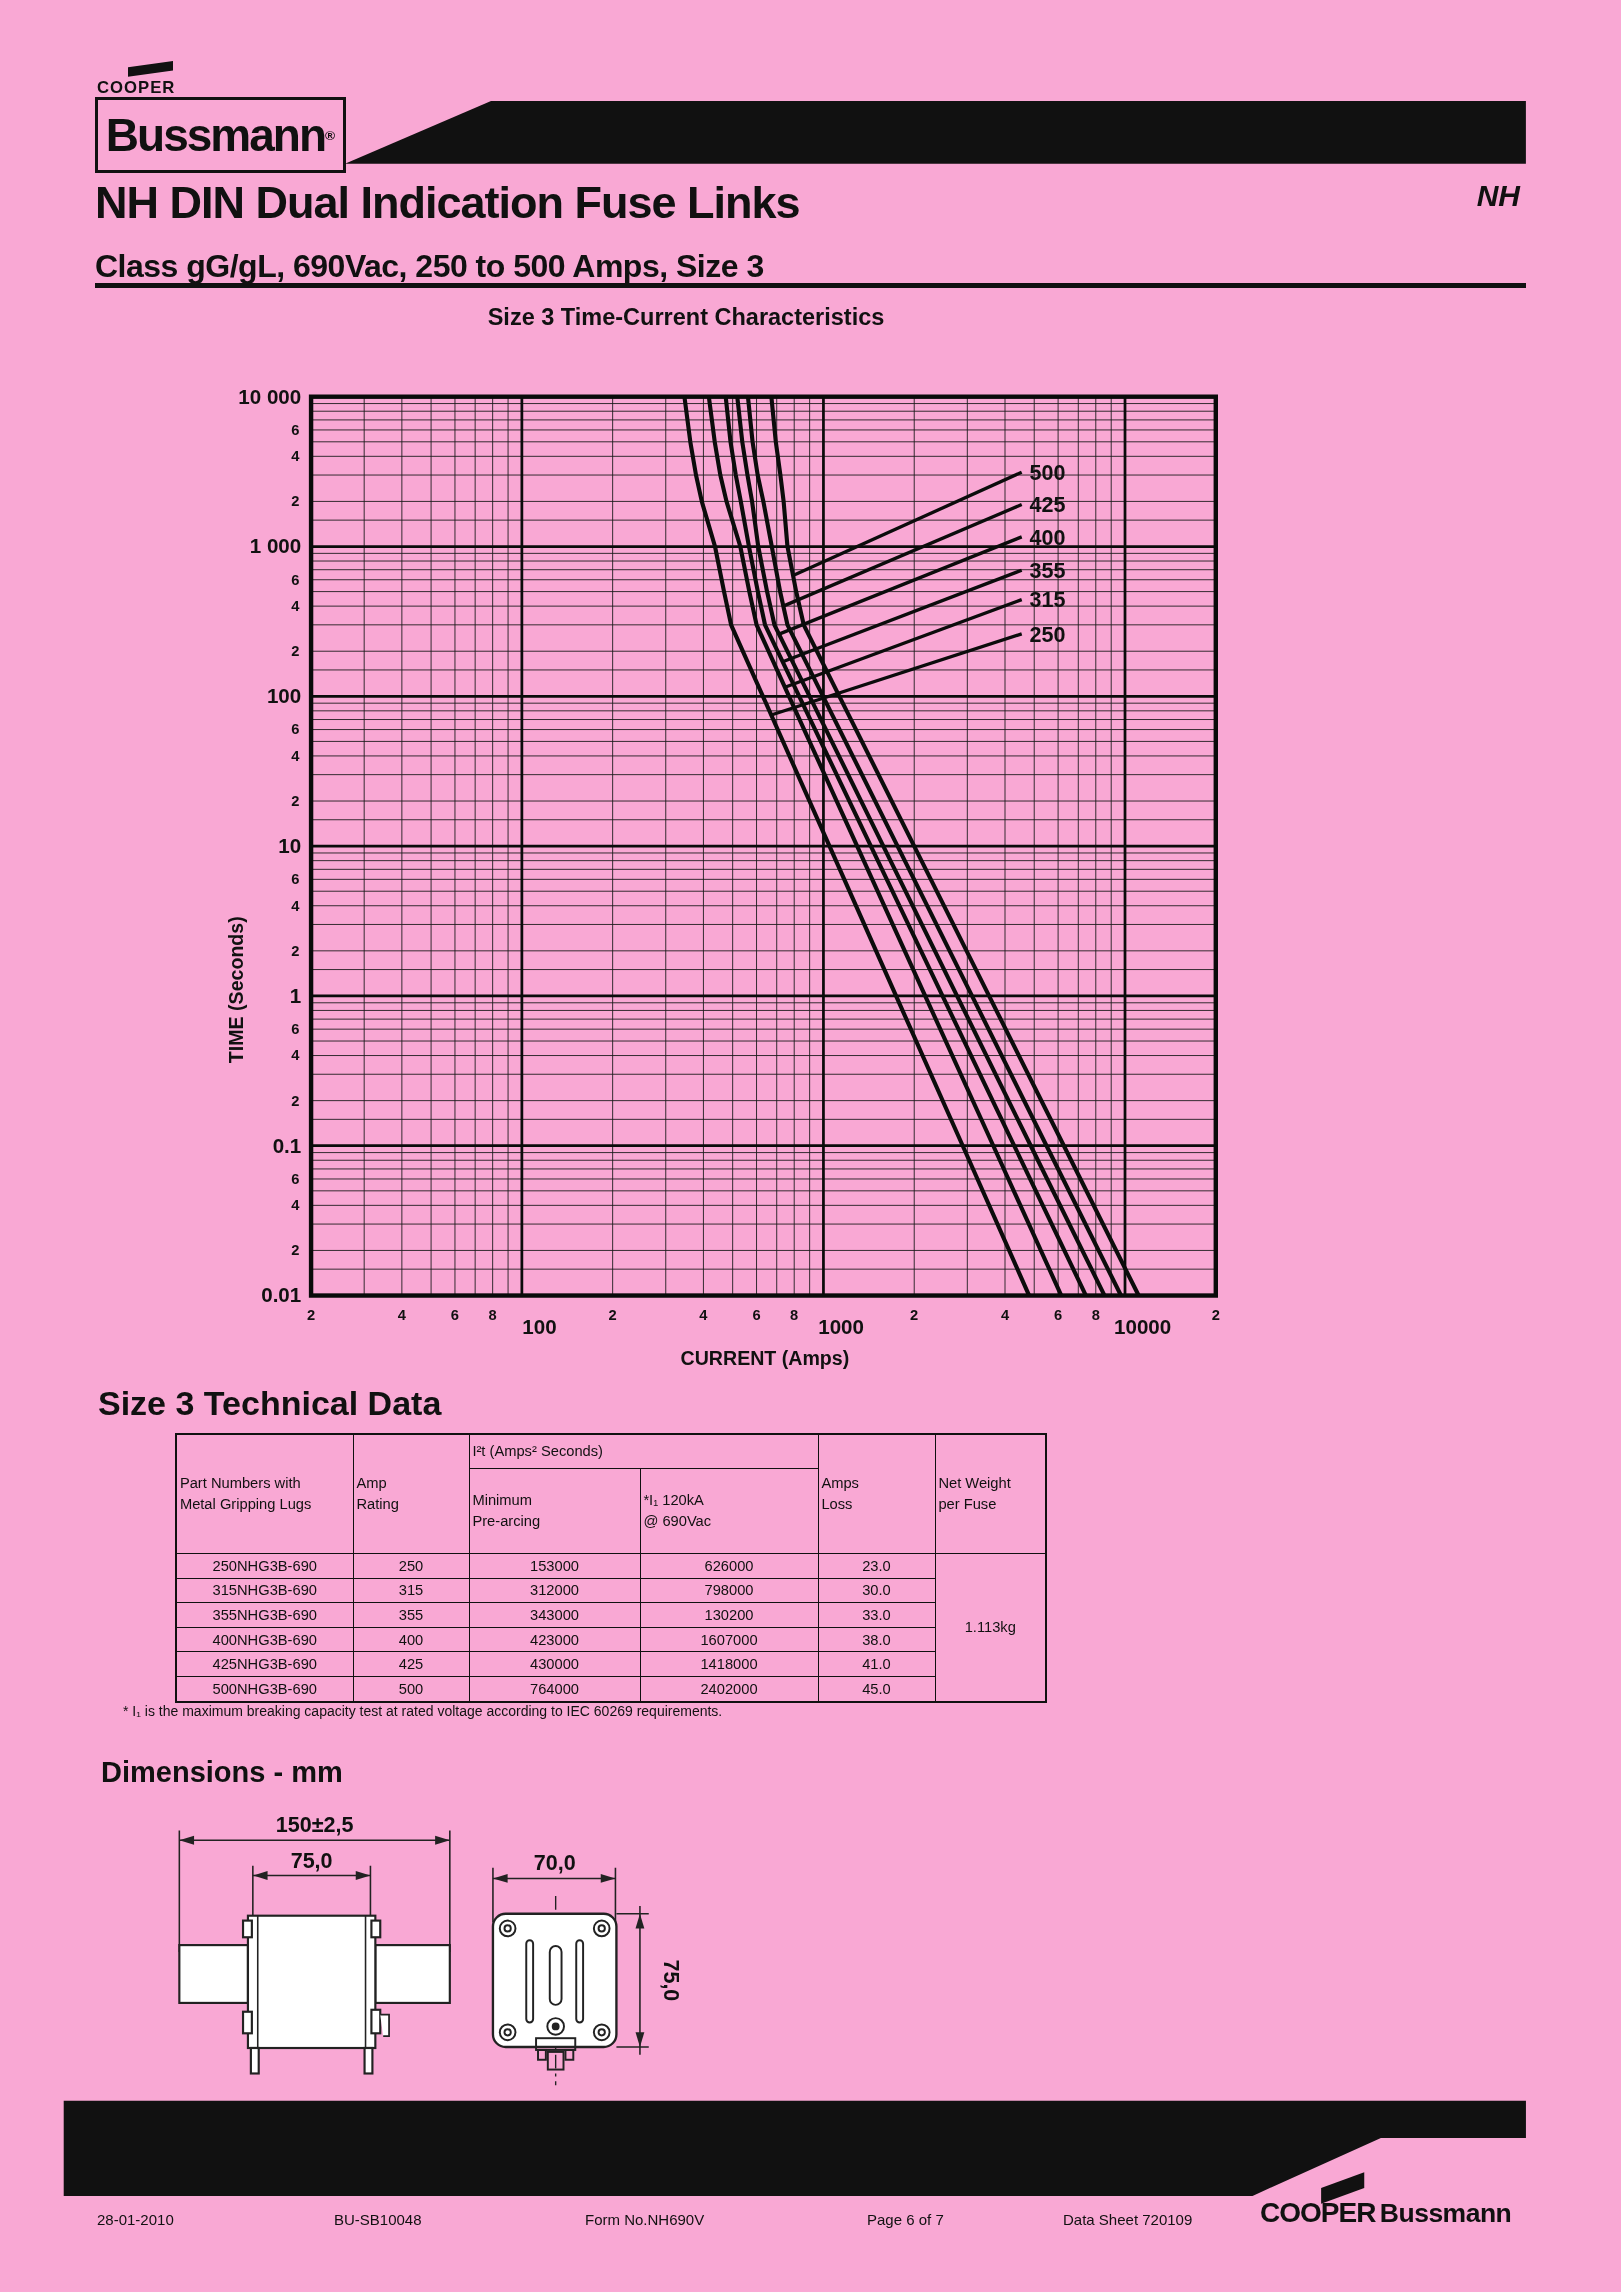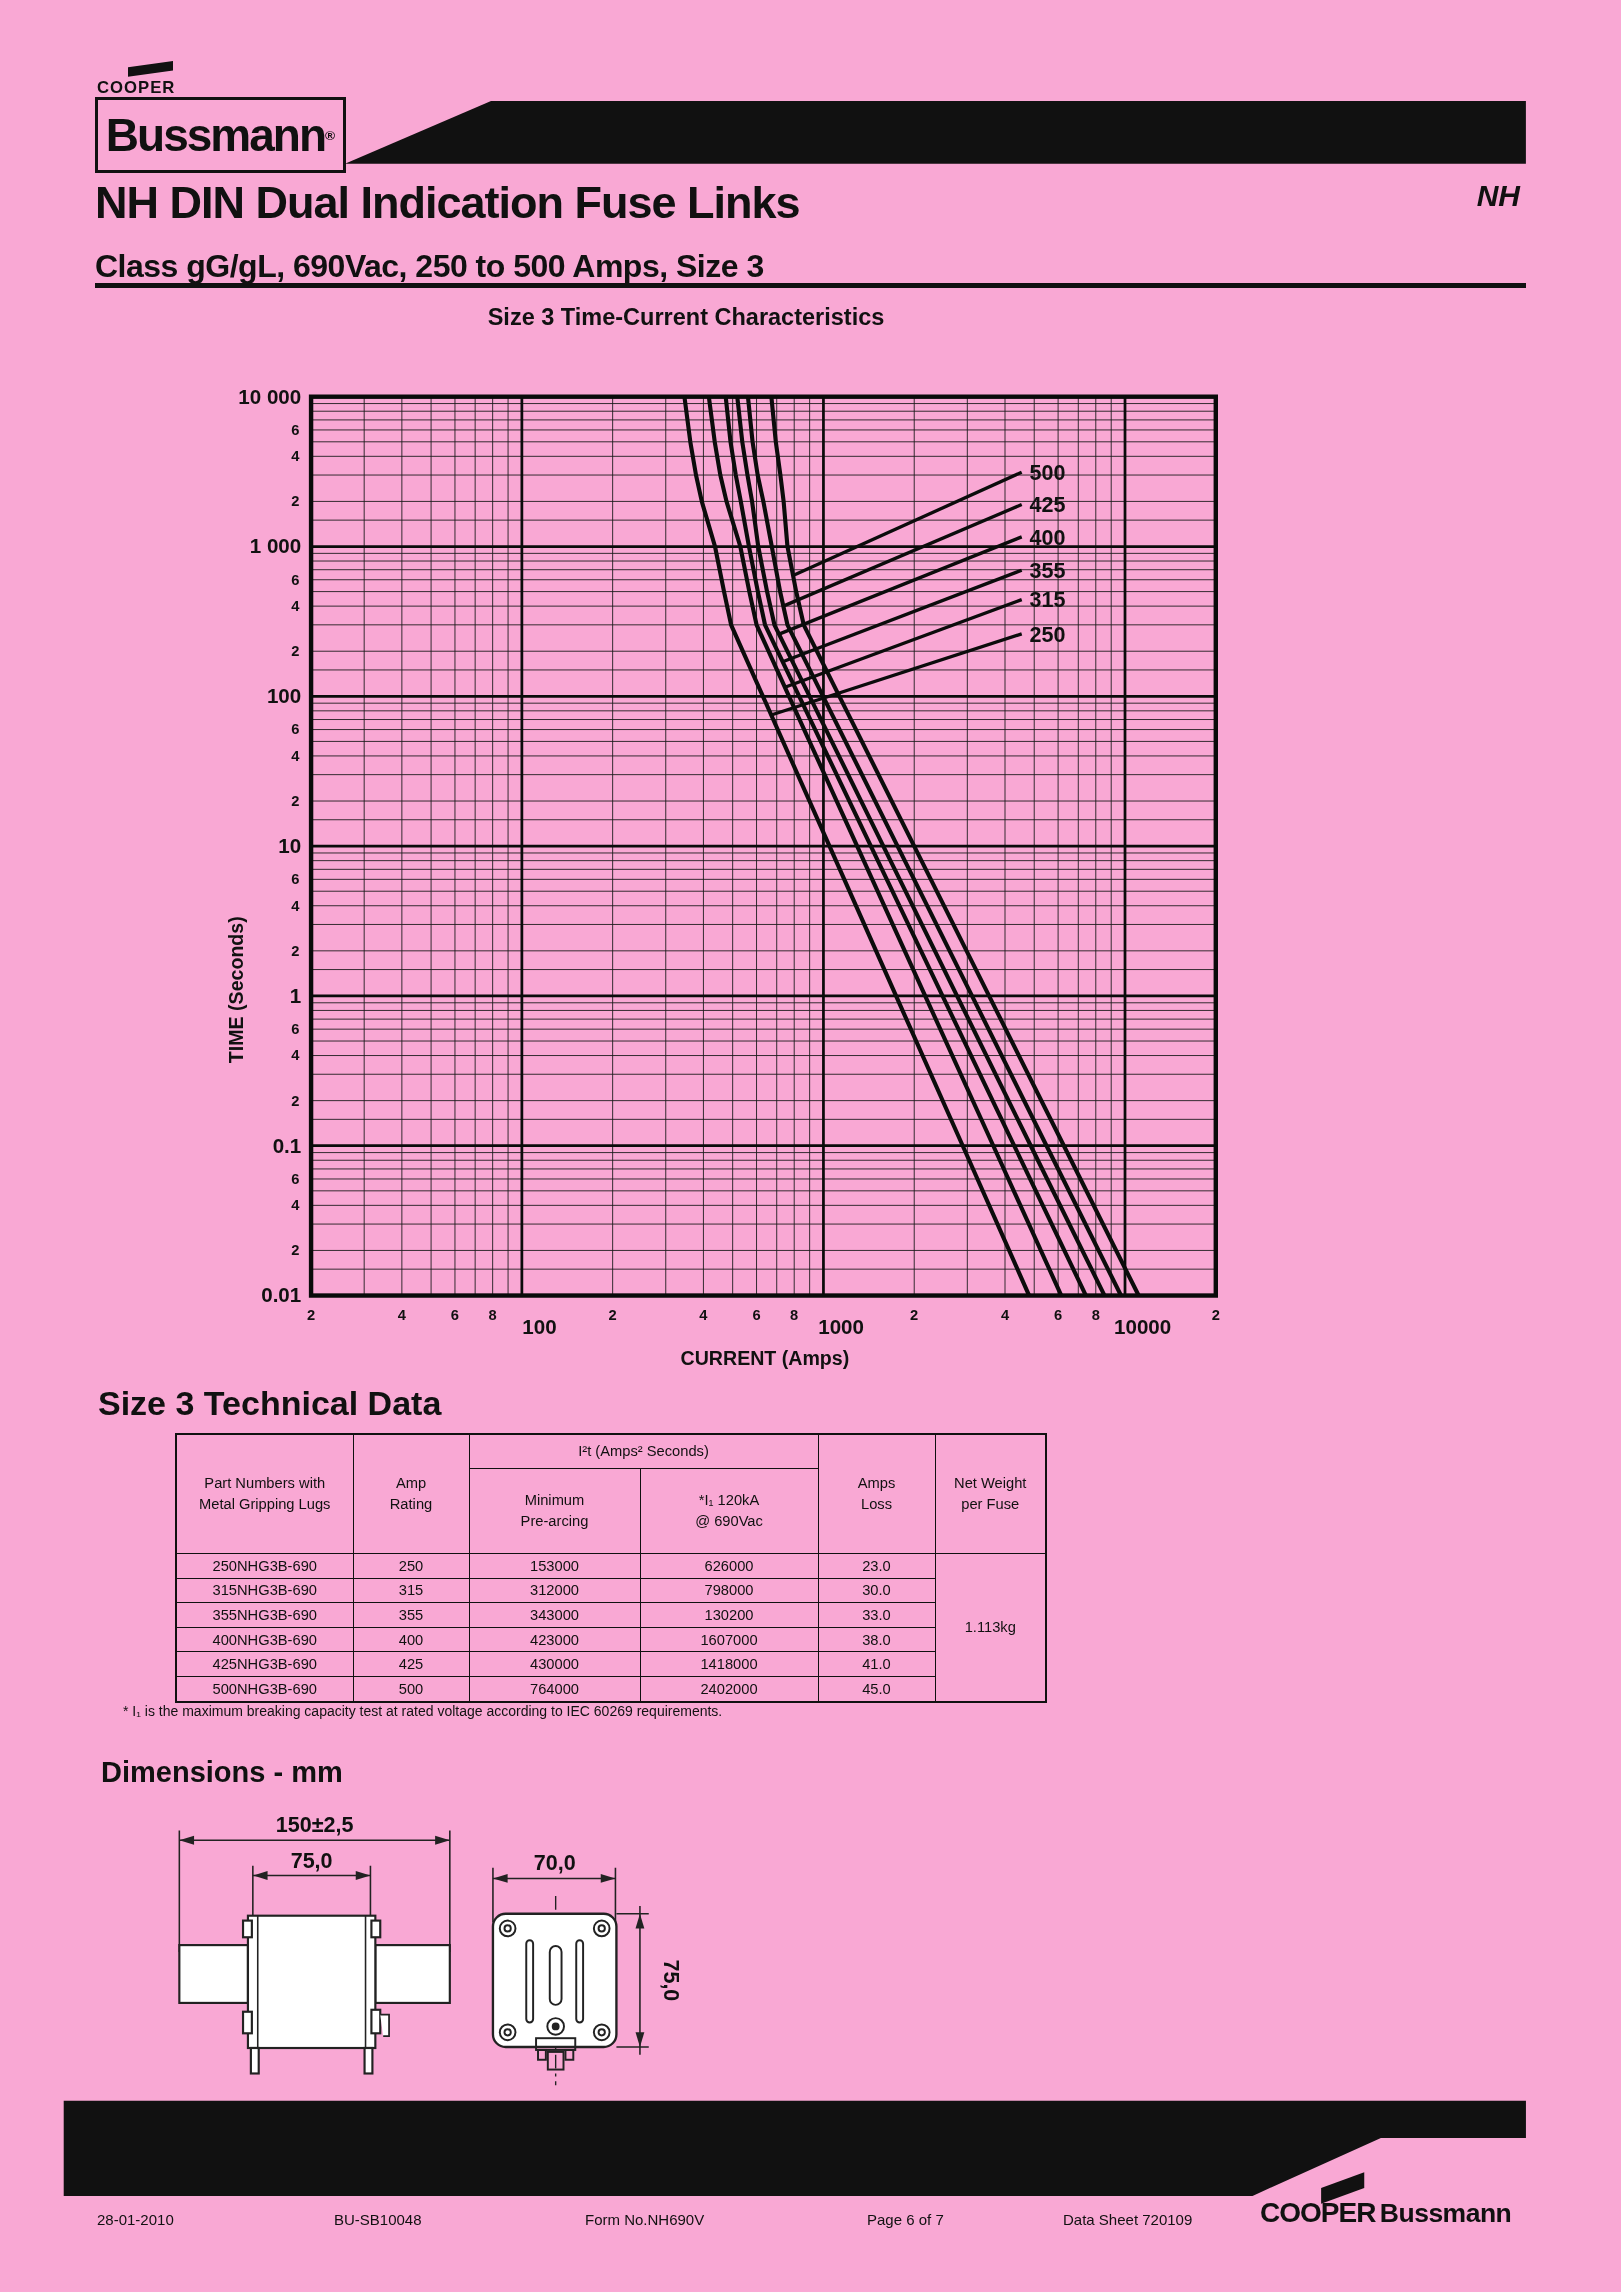--- a/index.html
+++ b/index.html
@@ -21,21 +21,21 @@
   #title-rule{left:95px;top:283px;width:1431px;height:4.9px;background:#111;}
   
   #chart-title{left:88px;top:304px;width:1196px;text-align:center;font-size:23.5px;font-weight:bold;}
   #tcc{left:216px;top:382px;width:1039px;height:990px;}
   
   #tech-heading{left:98px;top:1384px;font-size:34px;font-weight:bold;}
   #tech-table{left:175px;top:1433px;}
   table{border-collapse:collapse;table-layout:fixed;font-size:14.7px;color:#111;}
   table,td,th{border:1.6px solid #111;}
   table{border-width:2.5px;}
-  th{font-weight:normal;padding:2px 2.9px;text-align:center;vertical-align:middle;line-height:1.45;}
+  th{font-weight:normal;padding:2px 2.9px;text-align:left;vertical-align:middle;line-height:1.45;}
   td{padding:1px 2.9px;text-align:center;height:21.6px;}
   #footnote{left:123px;top:1703px;font-size:14px;}
   
   #dims-heading{left:101px;top:1756px;font-size:29px;font-weight:bold;}
   #dims-svg{left:98px;top:1803px;width:686px;height:294px;}
   
   #footer-svg{left:0;top:2088px;width:1621px;height:205px;}
   #footer-brand{left:1260px;top:2197px;white-space:nowrap;}
   #footer-brand .c{font-size:28px;font-weight:900;letter-spacing:-1px;}
   #footer-brand .b{font-size:26.5px;font-weight:bold;letter-spacing:-0.5px;}

